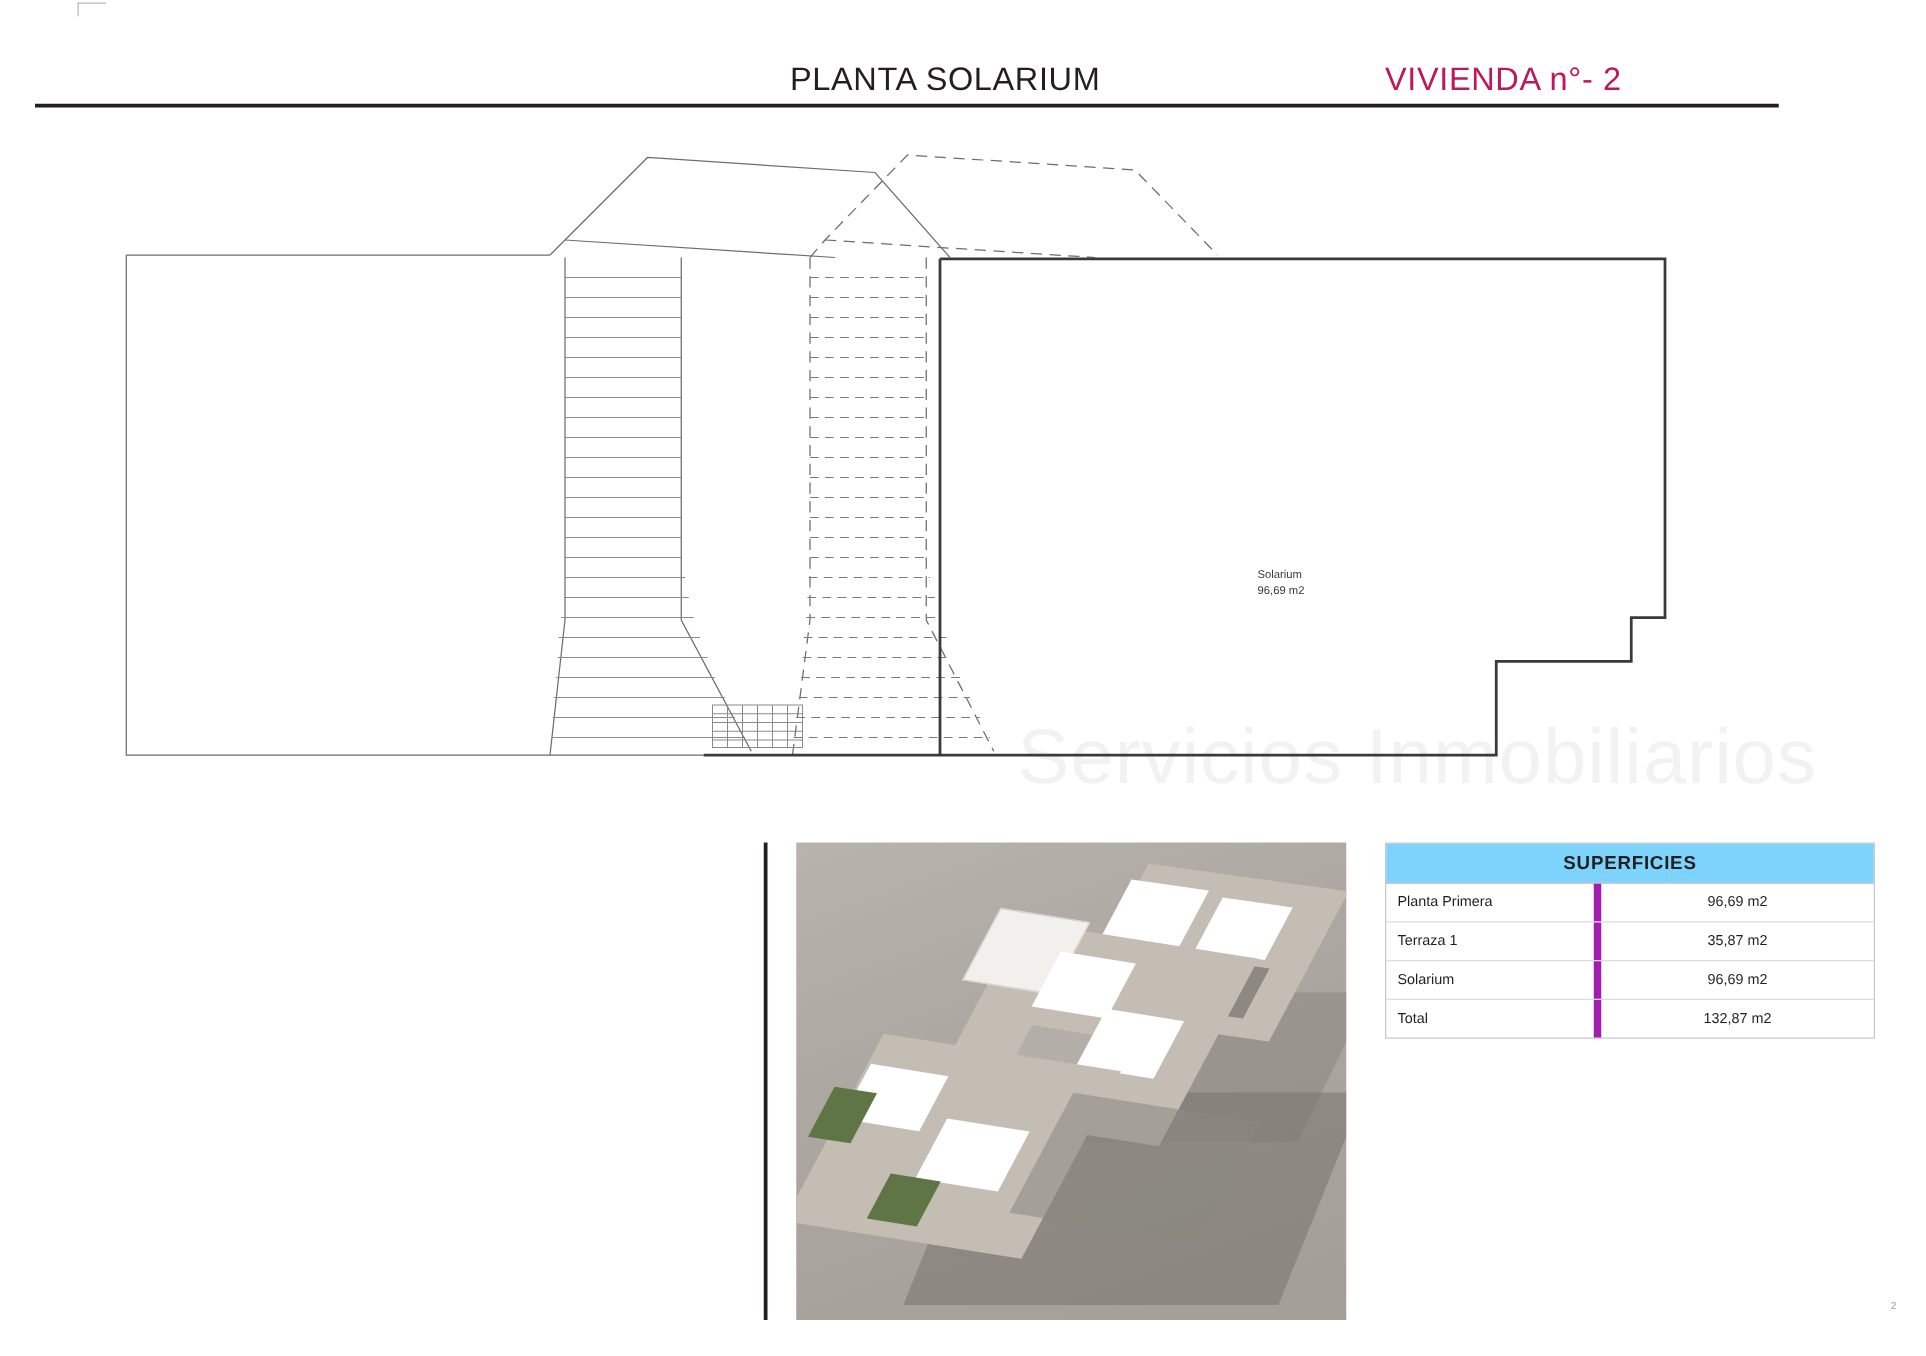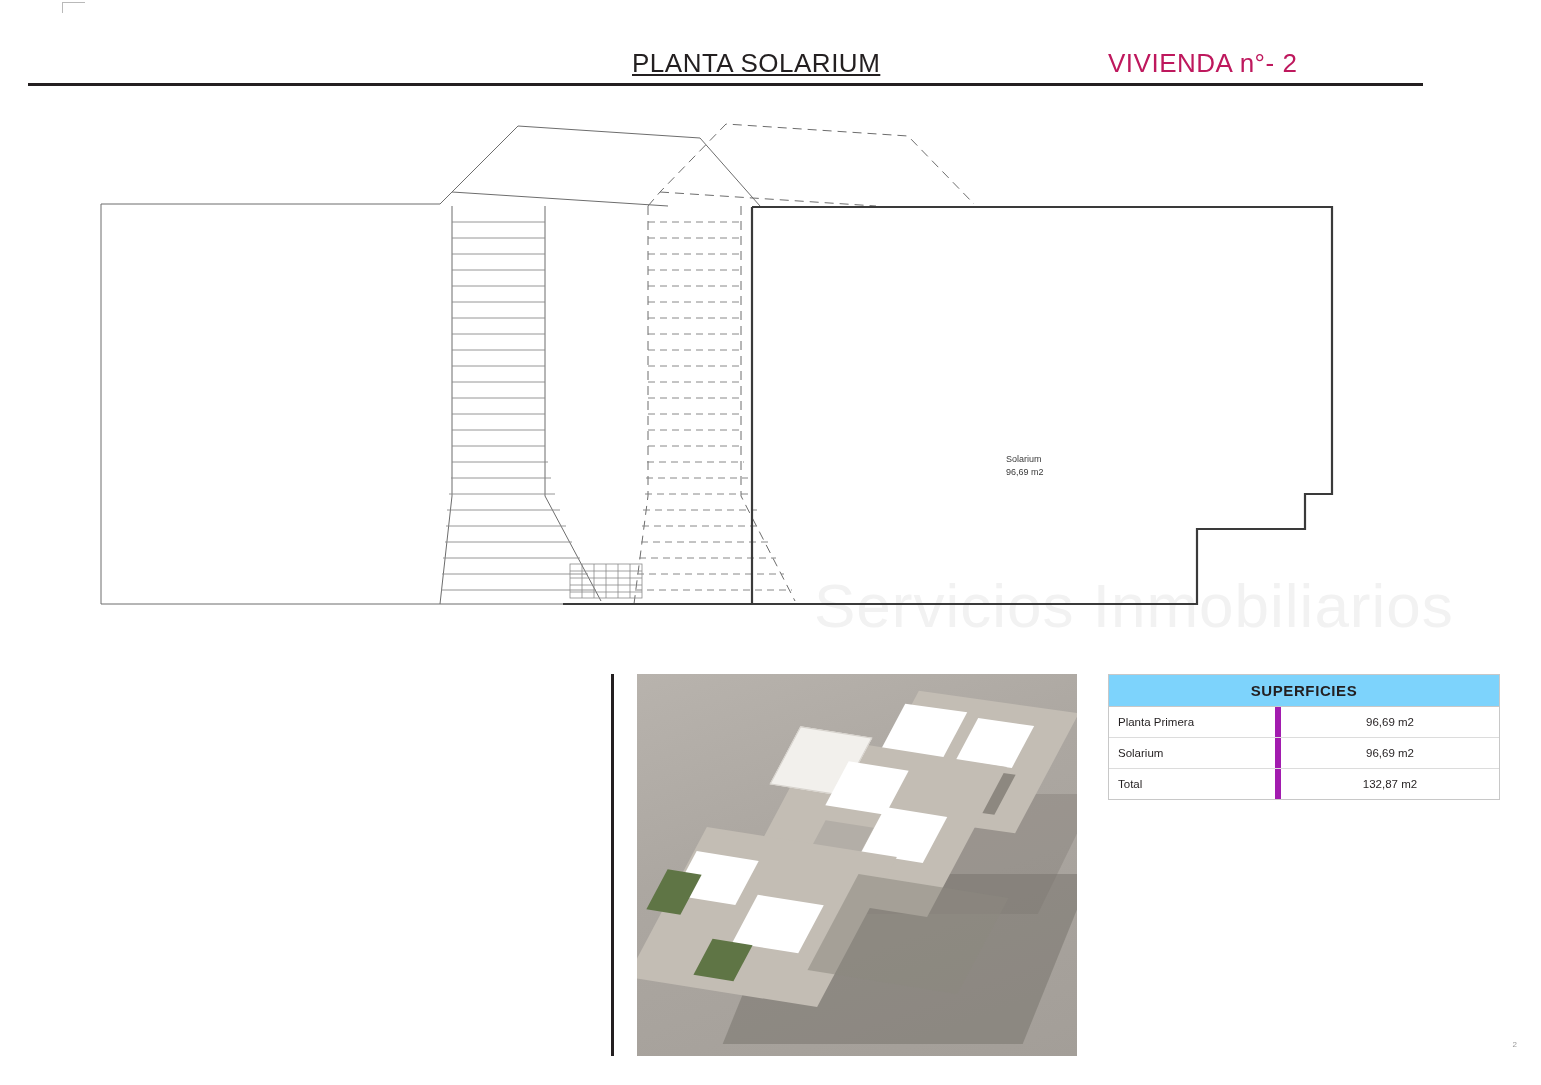--- a/index.html
+++ b/index.html
@@ -24,21 +24,20 @@
     height: 96px;
   }
   .header-title-left {
     position: absolute;
     left: 632px;
     top: 48px;
     font-size: 26px;
     letter-spacing: 0.5px;
     color: #231f20;
     white-space: nowrap;
-    text-decoration: underline;
   }
   .header-title-right {
     position: absolute;
     left: 1108px;
     top: 48px;
     font-size: 26px;
     letter-spacing: 0.5px;
     color: #be185d;
     white-space: nowrap;
   }
@@ -357,20 +356,24 @@
 </div>
 
 <div class="table">
   <div class="table-head">SUPERFICIES</div>
 
   <div class="table-row">
     <div class="cell-label">Planta Primera</div>
     <div class="cell-value">96,69 m2</div>
   </div>
   <div class="table-row">
+    <div class="cell-label">Terraza 1</div>
+    <div class="cell-value">35,87 m2</div>
+  </div>
+  <div class="table-row">
     <div class="cell-label">Solarium</div>
     <div class="cell-value">96,69 m2</div>
   </div>
   <div class="table-row">
     <div class="cell-label">Total</div>
     <div class="cell-value">132,87 m2</div>
   </div>
 </div>
 
 <div class="page-mark">2</div>

